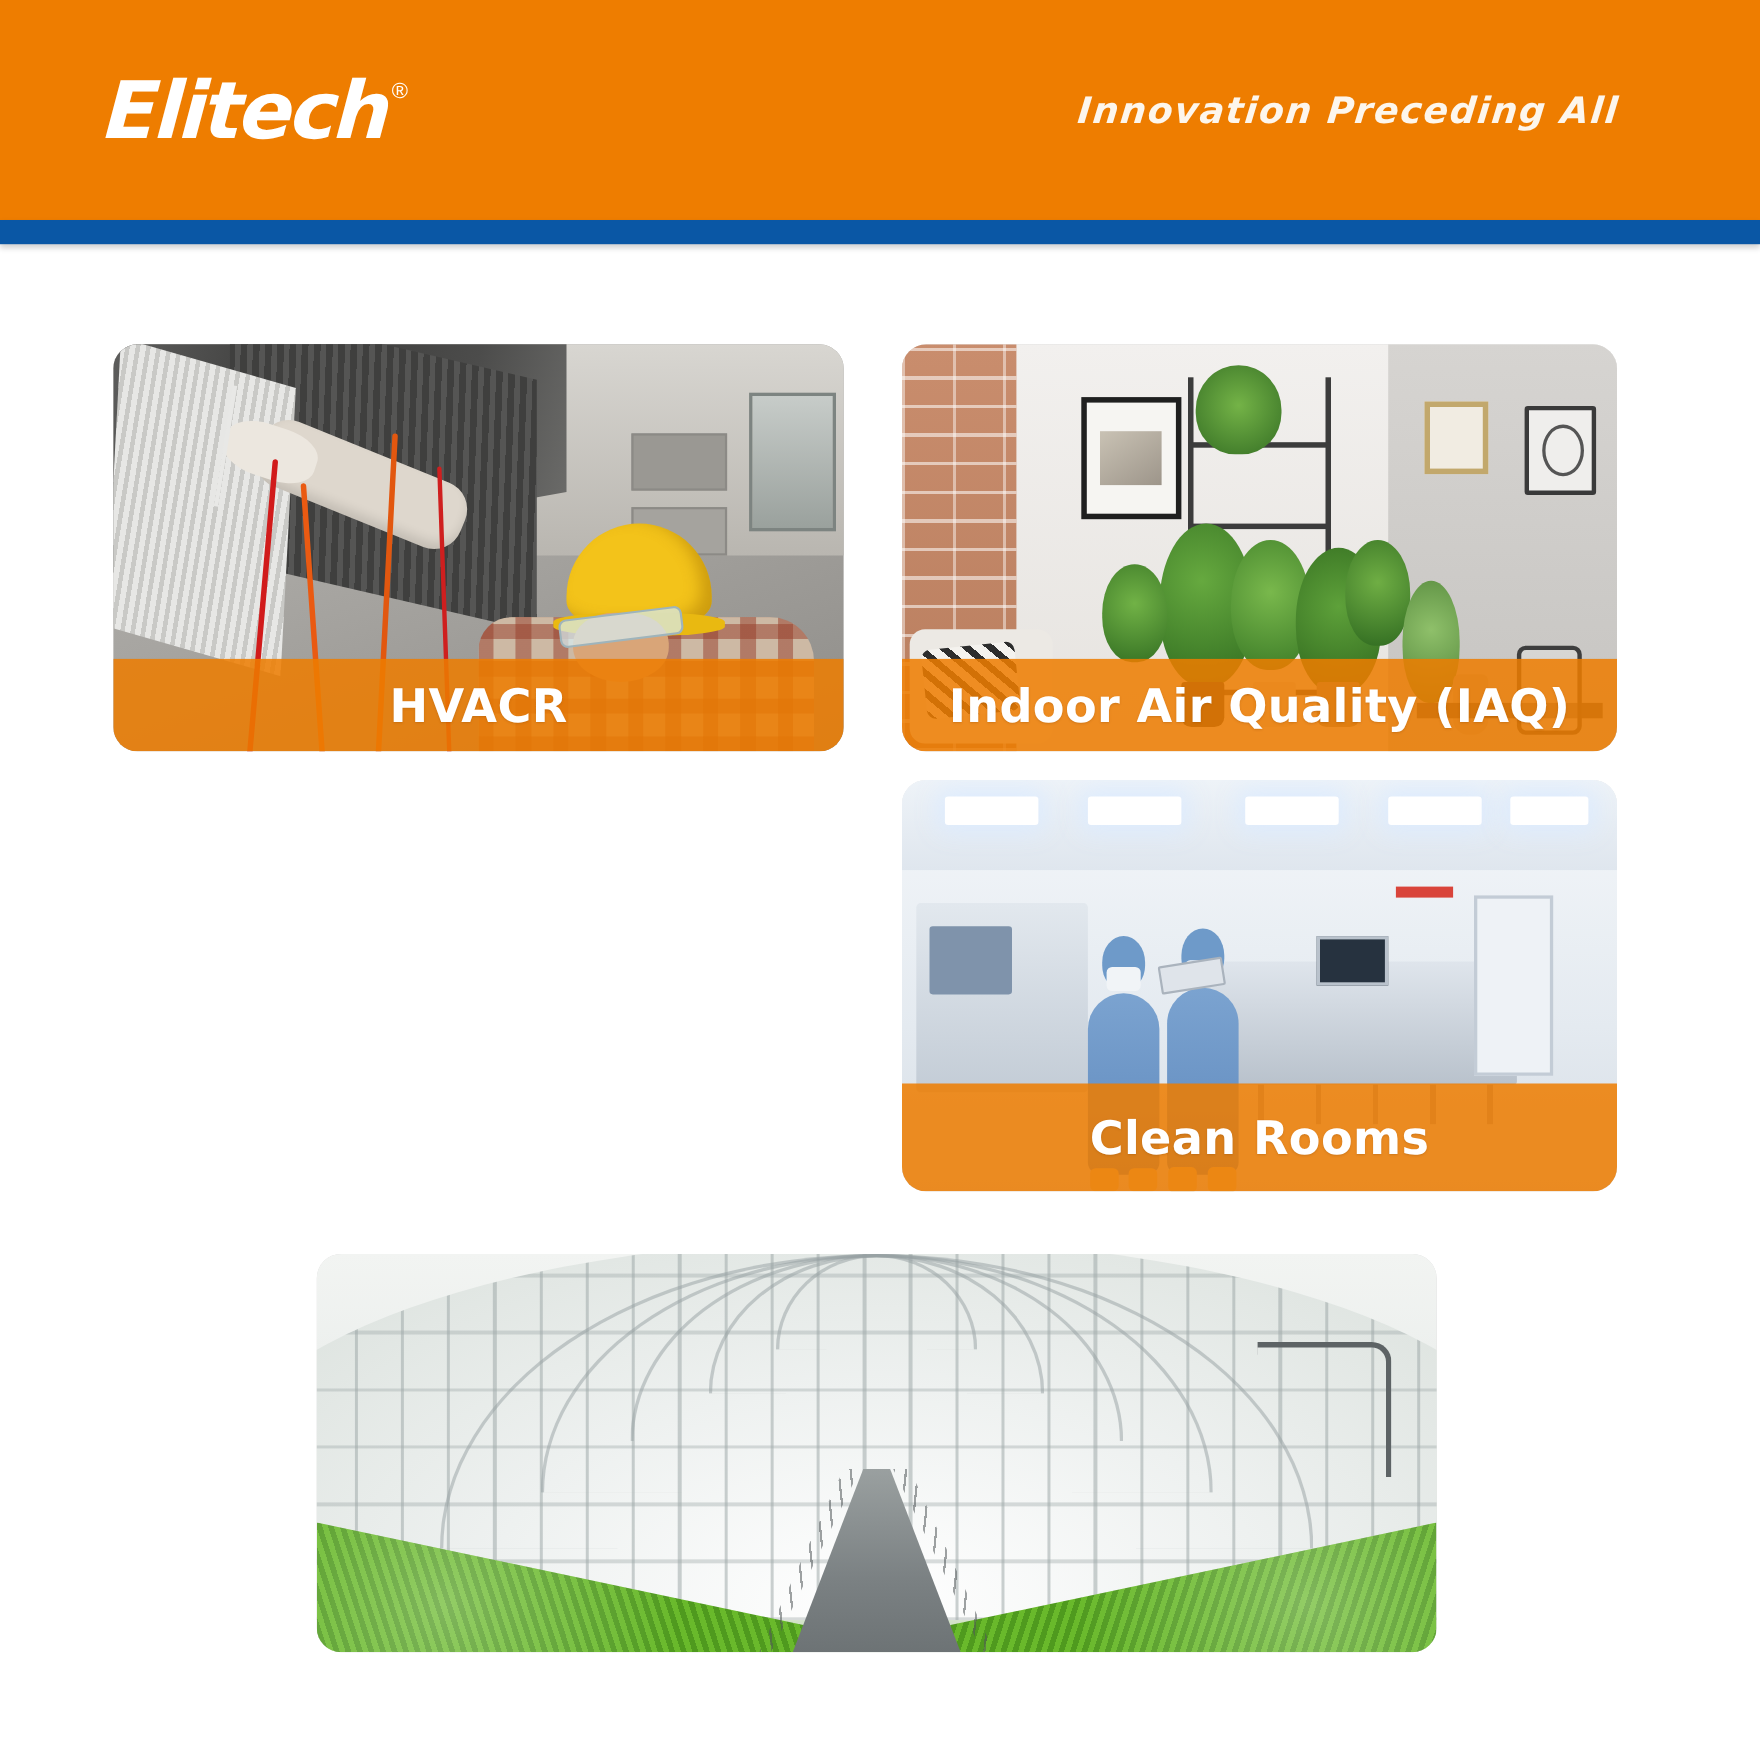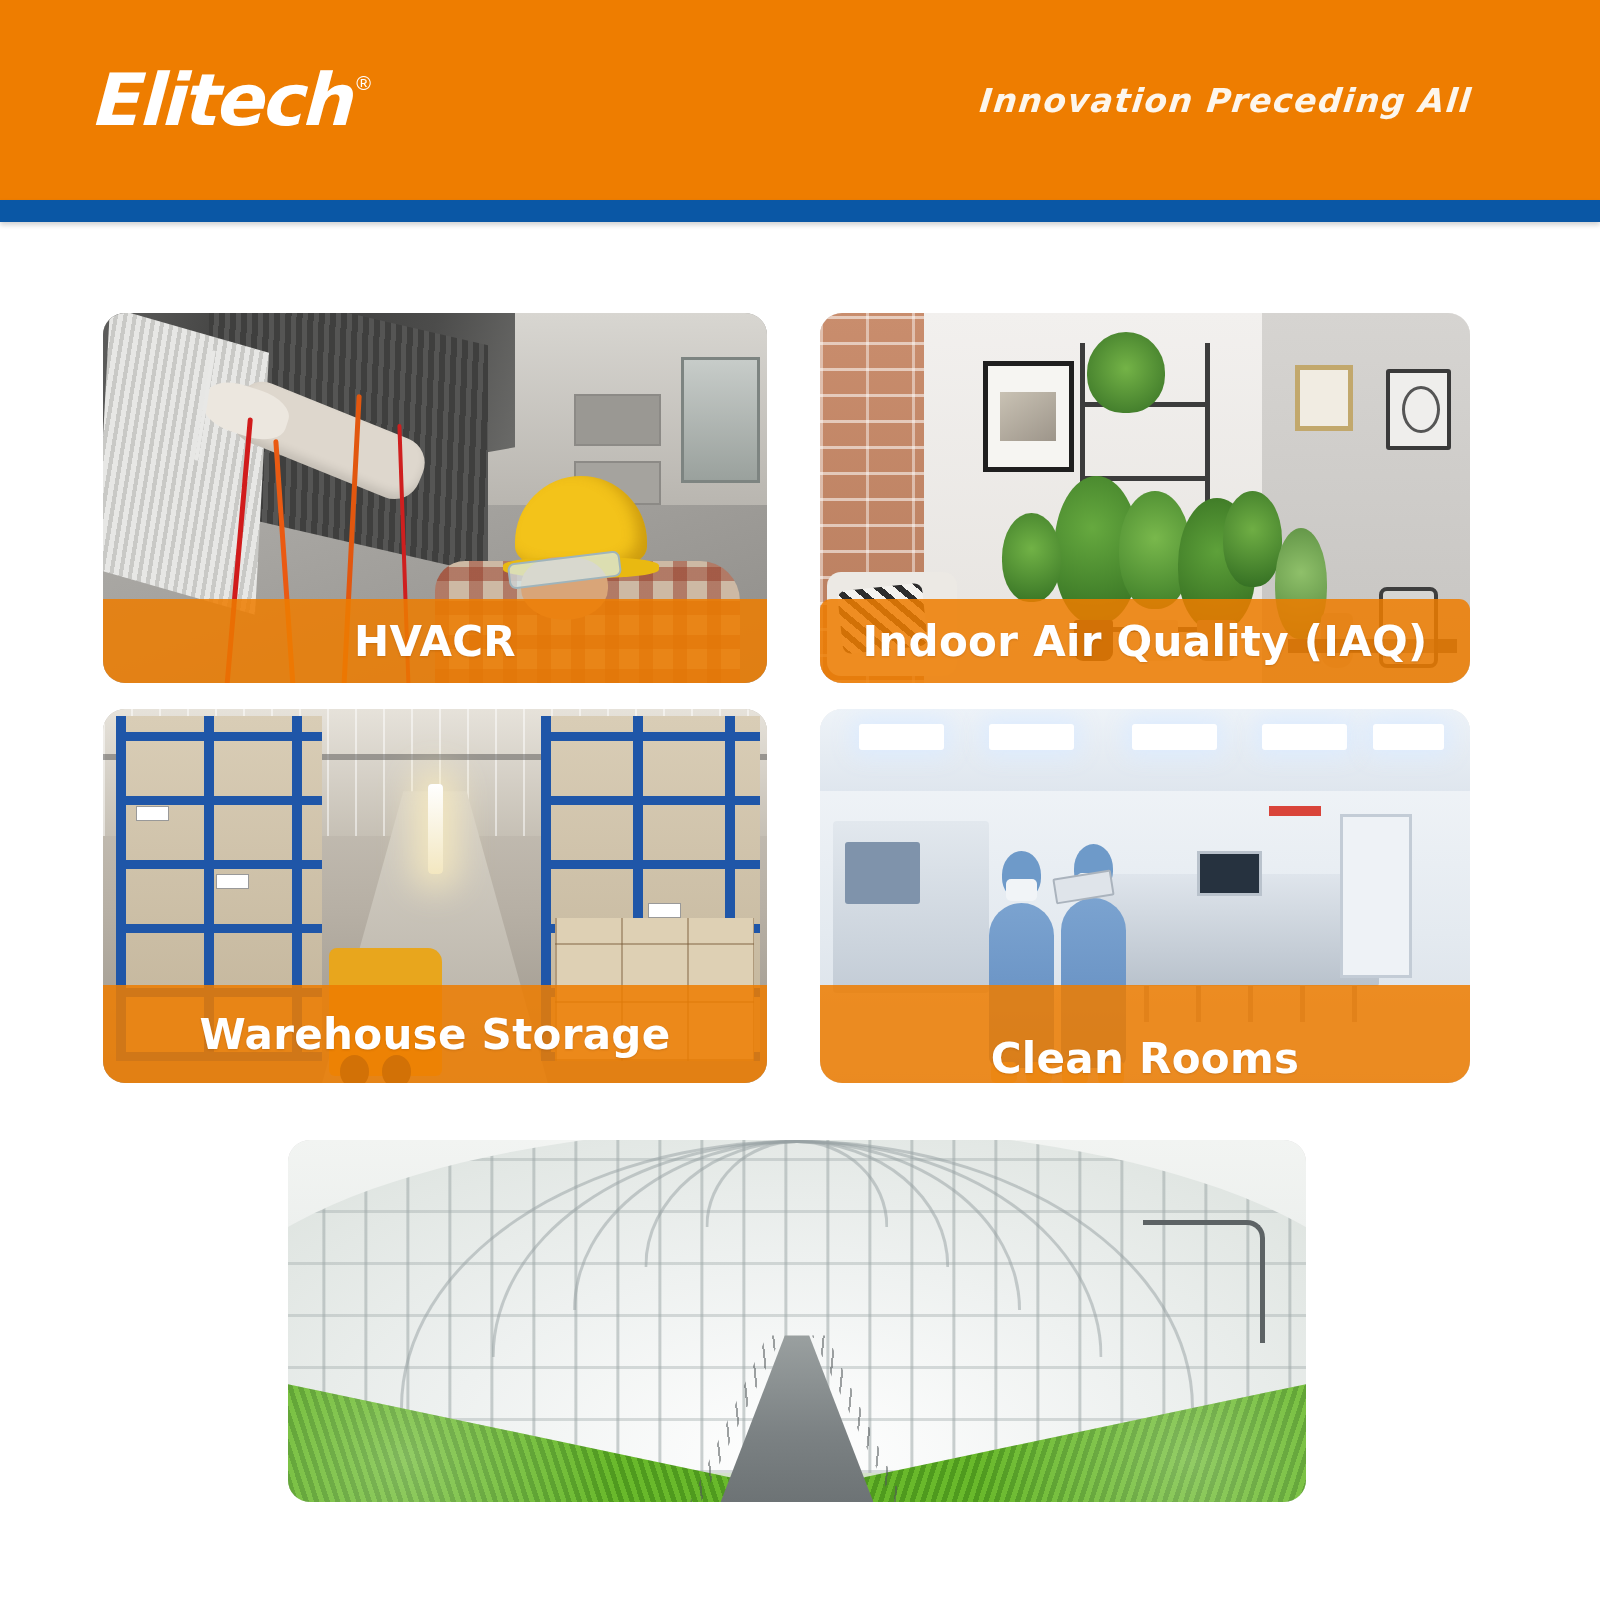--- a/index.html
+++ b/index.html
@@ -76,23 +76,23 @@
   }
 
   
   #card-hvacr   { left:103px; top:91px;  width:664px; height:370px; }
   #card-iaq     { left:820px; top:91px;  width:650px; height:370px; }
   #card-whse    { left:103px; top:487px; width:664px; height:374px; }
   #card-clean   { left:820px; top:487px; width:650px; height:374px; }
   #card-green   { left:288px; top:918px; width:1018px; height:362px; }
 
   #card-hvacr  .label { height:84px; }
-  #card-iaq    .label { height:84px;border-radius:11px; }
+  #card-iaq    .label { height:84px; }
   #card-whse   .label { height:98px; }
-  #card-clean  .label { height:98px;align-items:flex-end; }
+  #card-clean  .label { height:98px; }
   #card-green  .label { height:110px; }
 
   #card-hvacr  .label span { font-size:42px; }
   #card-iaq    .label span { font-size:42px; }
   #card-whse   .label span { font-size:42px; }
   #card-clean  .label span { font-size:42px; }
   #card-green  .label span { font-size:40px; }
 
   
   .scene { position:absolute; inset:0; }
@@ -383,41 +383,20 @@
         <div class="iq-vase"></div>
         <div class="iq-desk"></div>
         <div class="iq-chair"></div>
       </div>
     </div>
     <div class="label">
       <span>Indoor Air Quality (IAQ)</span>
     </div>
   </div>
 
-  <div class="card" id="card-whse">
-    <div class="photo">
-      <div class="scene">
-        <div class="wh-bg"></div>
-        <div class="wh-roof"></div>
-        <div class="wh-aisle"></div>
-        <div class="wh-beam"></div>
-        <div class="wh-rackL"></div>
-        <div class="wh-rackR"></div>
-        <div class="wh-boxes"></div>
-        <div class="wh-lamp"></div>
-        <div class="wh-fork"></div>
-        <div class="wh-tag t1"></div>
-        <div class="wh-tag t2"></div>
-        <div class="wh-tag t3"></div>
-      </div>
-    </div>
-    <div class="label">
-      <span>Warehouse Storage</span>
-    </div>
-  </div>
 
   <div class="card" id="card-clean">
     <div class="photo">
       <div class="scene">
         <div class="cr-bg"></div>
         <div class="cr-ceil"></div>
         <div class="cr-light l1"></div>
         <div class="cr-light l2"></div>
         <div class="cr-light l3"></div>
         <div class="cr-light l4"></div>

